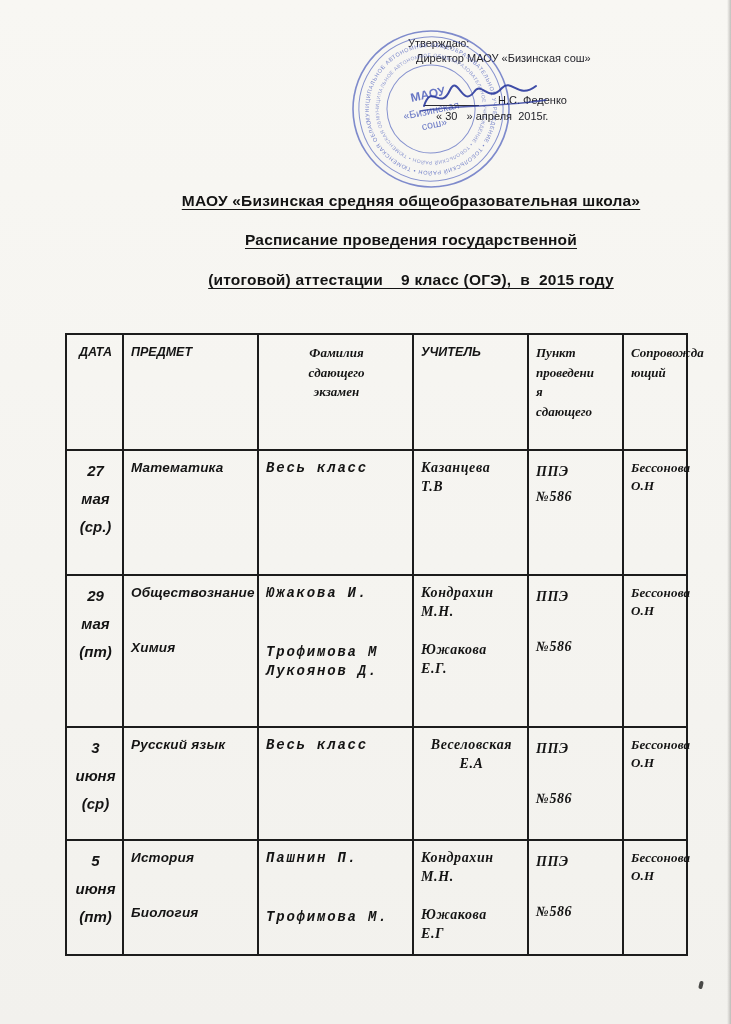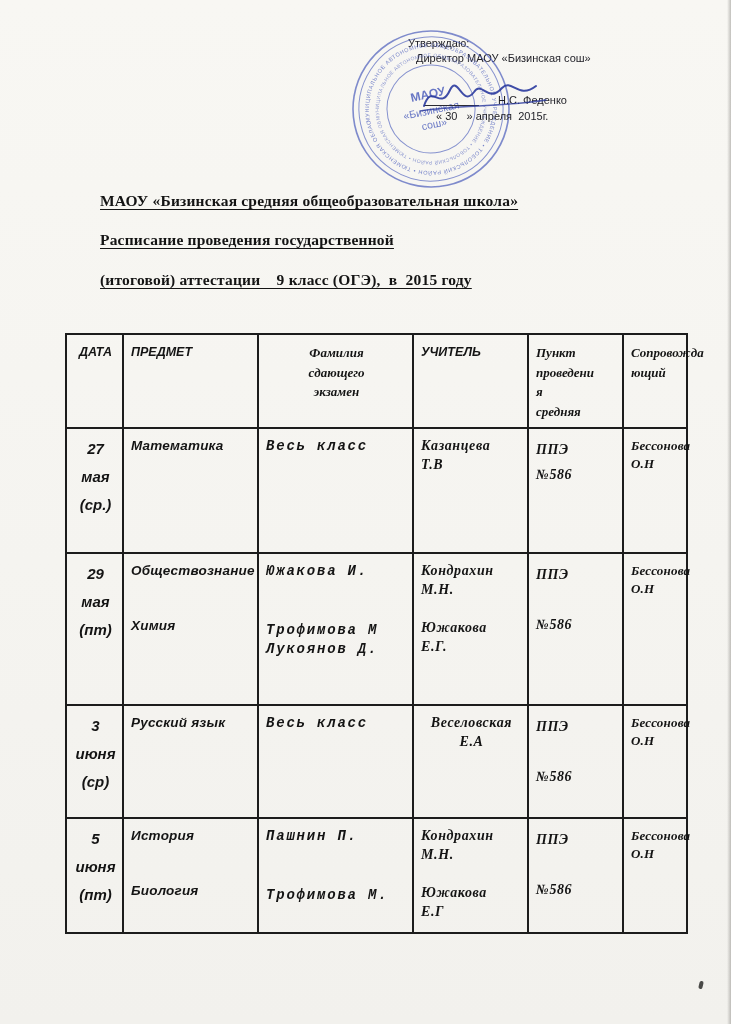--- a/index.html
+++ b/index.html
@@ -31,22 +31,22 @@
     position: absolute; left: 436px; top: 110px; z-index: 5;
     font-family: "Liberation Sans", sans-serif; font-size: 11px; color: #1d1d24; white-space: pre;
   }
 
   
   .stamp-wrap { position: absolute; left: 348px; top: 26px; width: 166px; height: 166px; z-index: 3; opacity: 0.82; }
   .signature-wrap { position: absolute; left: 418px; top: 76px; width: 132px; height: 42px; z-index: 6; }
 
   
   .titles {
-    position: absolute; left: 100px; top: 190px; width: 622px; text-align: left; z-index: 1;
-    font-family: Liberation Serif, serif; font-weight: bold; font-size: 15.5px; color: #141414;
+    position: absolute; left: 100px; top: 190px; width: 622px; text-align: center; z-index: 1;
+    font-family: Liberation Sans, sans-serif; font-weight: bold; font-size: 15.5px; color: #141414;
     letter-spacing: 0.2px;
   }
   .titles .t-line {
     text-decoration: underline; text-underline-offset: 3px; margin-bottom: 17px;
     white-space: pre-wrap; line-height: 1.45;
   }
 
   
   table.schedule {
     position: absolute; left: 65px; top: 333px; width: 621px; z-index: 1;
@@ -55,21 +55,21 @@
   .schedule th, .schedule td {
     border: 2px solid #1c1c1c; vertical-align: top; white-space: pre-line;
     padding: 8px 5px 4px 7px; color: #141414;
   }
   .schedule th {
     font-style: italic; font-weight: bold; font-size: 13px; line-height: 1.5;
     text-align: left; font-family: "Liberation Serif", serif;
   }
   .schedule th.sans { font-family: "Liberation Sans", sans-serif; font-size: 12.5px; }
   .schedule th.center { text-align: center; }
-  .schedule thead tr { height: 94px; }
+  .schedule thead tr { height: 116px; }
   .schedule tbody tr:nth-child(1) { height: 125px; }
   .schedule tbody tr:nth-child(2) { height: 152px; }
   .schedule tbody tr:nth-child(3) { height: 113px; }
   .schedule tbody tr:nth-child(4) { height: 115px; }
 
   .schedule td { font-weight: bold; font-style: italic; font-size: 14px; line-height: 1.35; }
   td.c-date {
     text-align: center; font-family: "Liberation Sans", sans-serif; font-size: 15px;
     line-height: 1.85; padding-top: 6px; border-radius: 17px;
   }
@@ -149,21 +149,21 @@
       <tr>
         <th class="sans center">ДАТА</th>
         <th class="sans">ПРЕДМЕТ</th>
         <th class="center">Фамилия
 сдающего
 экзамен</th>
         <th class="sans">УЧИТЕЛЬ</th>
         <th>Пункт
 проведени
 я
-средняя</th>
+сдающего</th>
         <th>Сопровожда
 ющий</th>
       </tr>
     </thead>
     <tbody>
       <tr>
         <td class="c-date">27
 мая
 (ср.)</td>
         <td class="c-subject">Математика</td>

